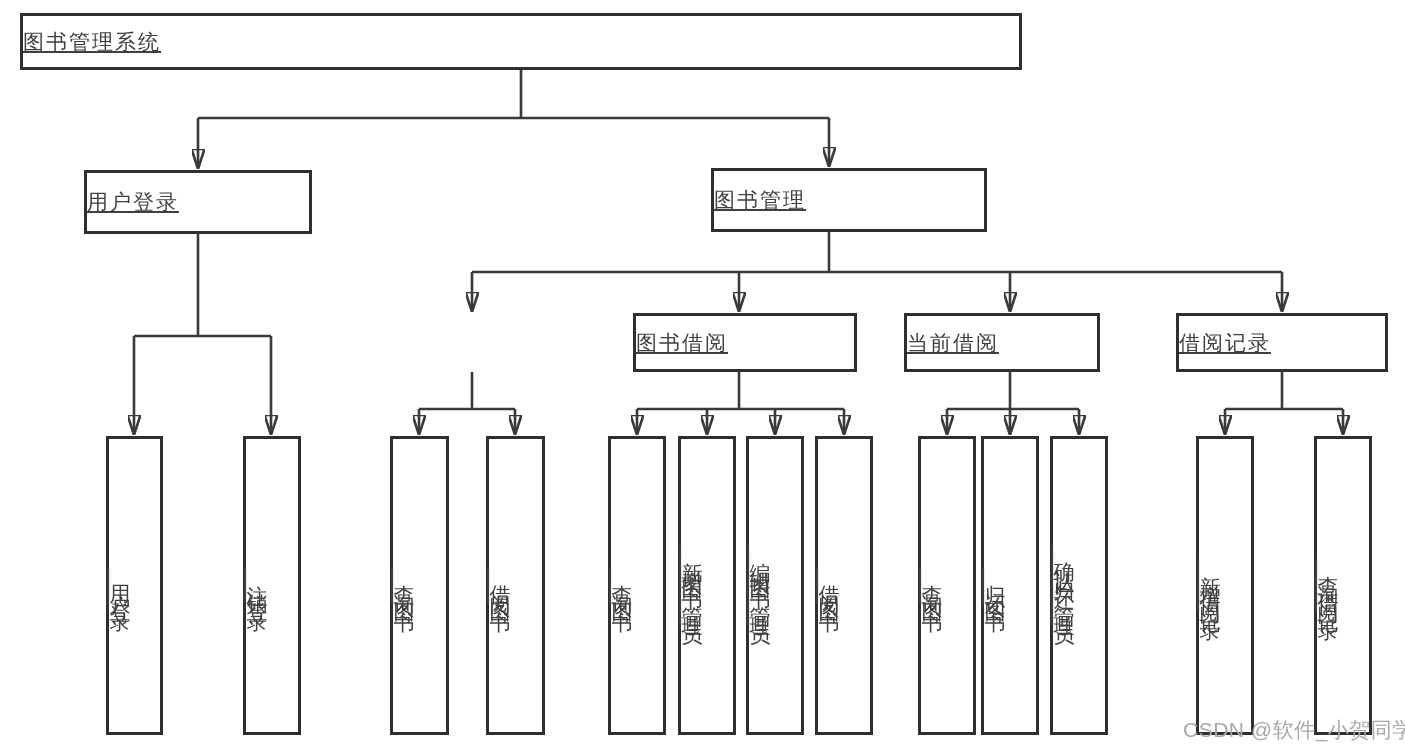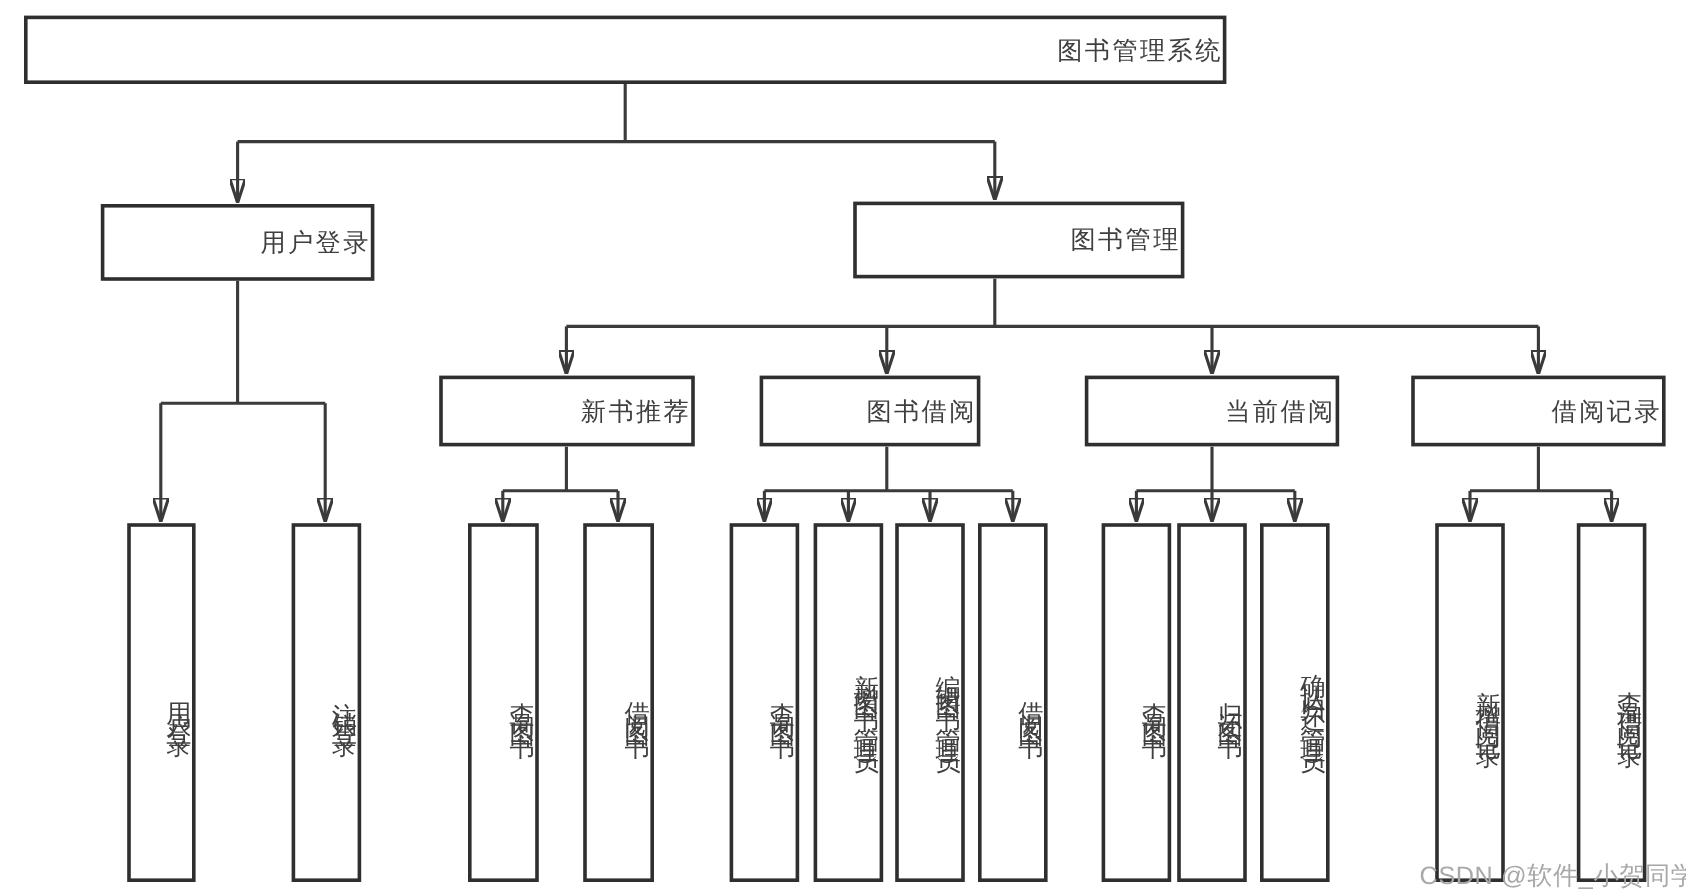--- a/index.html
+++ b/index.html
@@ -17,41 +17,42 @@
     width: 1405px; height: 747px;
     z-index: 1;
   }
   .box {
     position: absolute;
     box-sizing: border-box;
     border: 3px solid #2f2f2f;
     background: #ffffff;
     display: flex;
     align-items: center;
-    justify-content: flex-end;
+    justify-content: flex-start;
     color: #3f3f3f;
     z-index: 2;
+    text-decoration: underline;
   }
   .hbox { font-size: 21px; letter-spacing: 2px; }
   .vbox .lbl {
     writing-mode: vertical-rl;
     text-orientation: mixed;
     font-size: 21px;
     letter-spacing: 9px;
     line-height: 1.1;
     white-space: nowrap;
   }
   
   .n-root  { left: 20px;  top: 13px;  width: 1002px; height: 57px; }
   .n-login { left: 84px;  top: 170px; width: 228px;  height: 64px; }
   .n-mgmt  { left: 711px; top: 168px; width: 276px;  height: 64px; }
   .n-l2    { top: 313px;  height: 59px; }
   .n-nbr   { left: 366px;  width: 213px; }
-  .n-bb    { left: 633px;  width: 184px; }
-  .n-cb    { left: 904px;  width: 212px; }
+  .n-bb    { left: 633px;  width: 224px; }
+  .n-cb    { left: 904px;  width: 196px; }
   .n-br    { left: 1176px; width: 212px; }
   .leaf    { top: 436px; height: 299px; }
   .lf1  { left: 106px;  width: 57px; }
   .lf2  { left: 243px;  width: 58px; }
   .lf3  { left: 390px;  width: 59px; }
   .lf4  { left: 486px;  width: 59px; }
   .lf5  { left: 608px;  width: 58px; }
   .lf6  { left: 678px;  width: 58px; }
   .lf7  { left: 746px;  width: 58px; }
   .lf8  { left: 815px;  width: 58px; }
@@ -140,23 +141,20 @@
     <span class="lbl">图书管理系统</span>
   </div>
 
   <div class="box hbox n-login">
     <span class="lbl">用户登录</span>
   </div>
   <div class="box hbox n-mgmt">
     <span class="lbl">图书管理</span>
   </div>
 
-  <div class="box hbox n-l2 n-nbr">
-    <span class="lbl">新书推荐</span>
-  </div>
   <div class="box hbox n-l2 n-bb">
     <span class="lbl">图书借阅</span>
   </div>
   <div class="box hbox n-l2 n-cb">
     <span class="lbl">当前借阅</span>
   </div>
   <div class="box hbox n-l2 n-br">
     <span class="lbl">借阅记录</span>
   </div>
 

